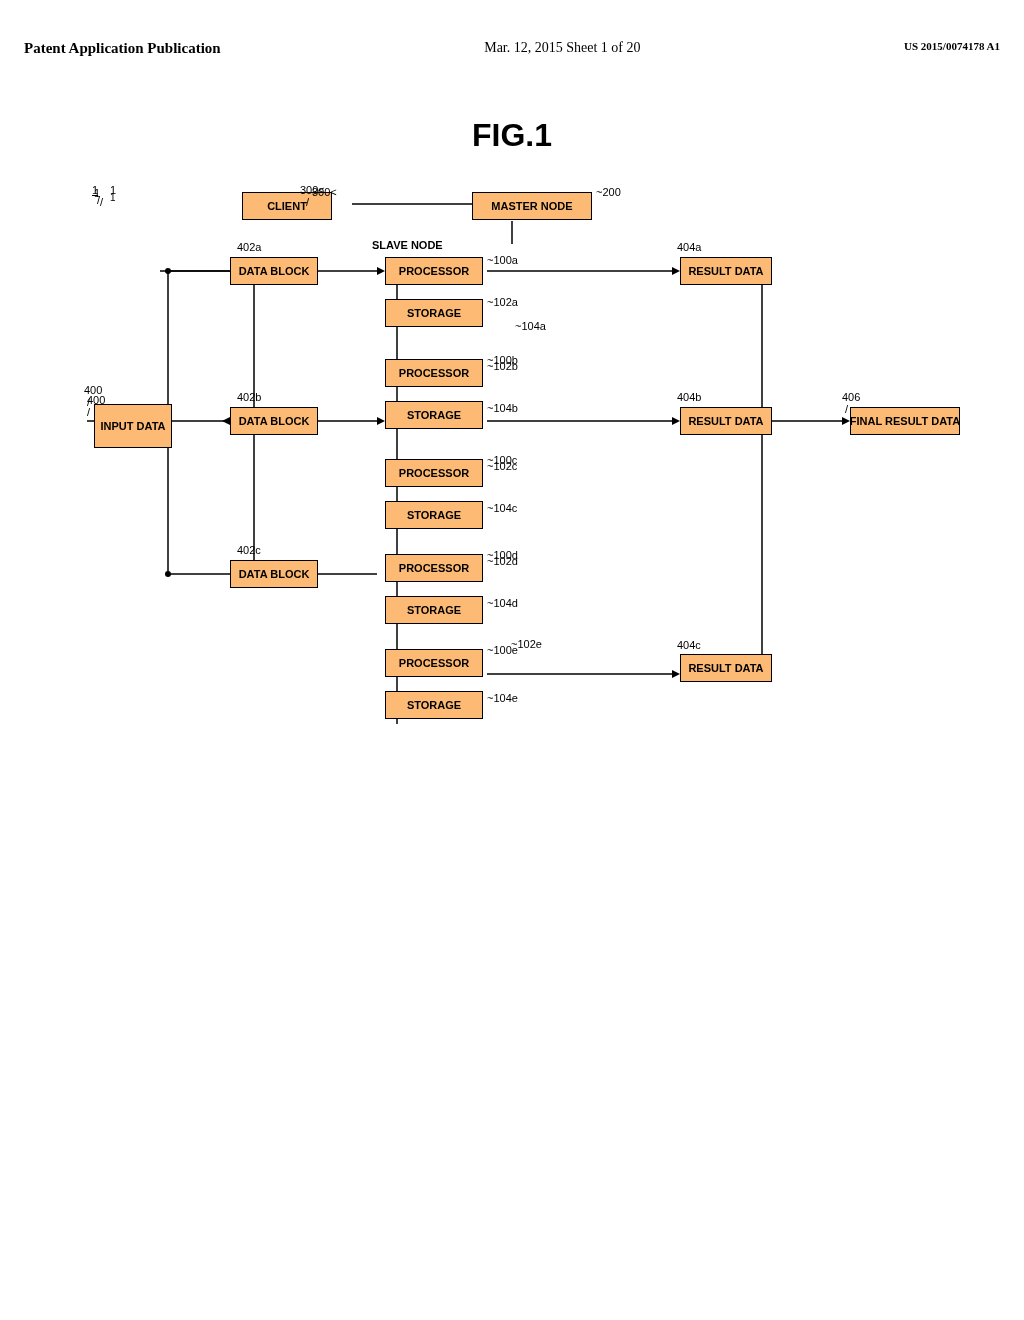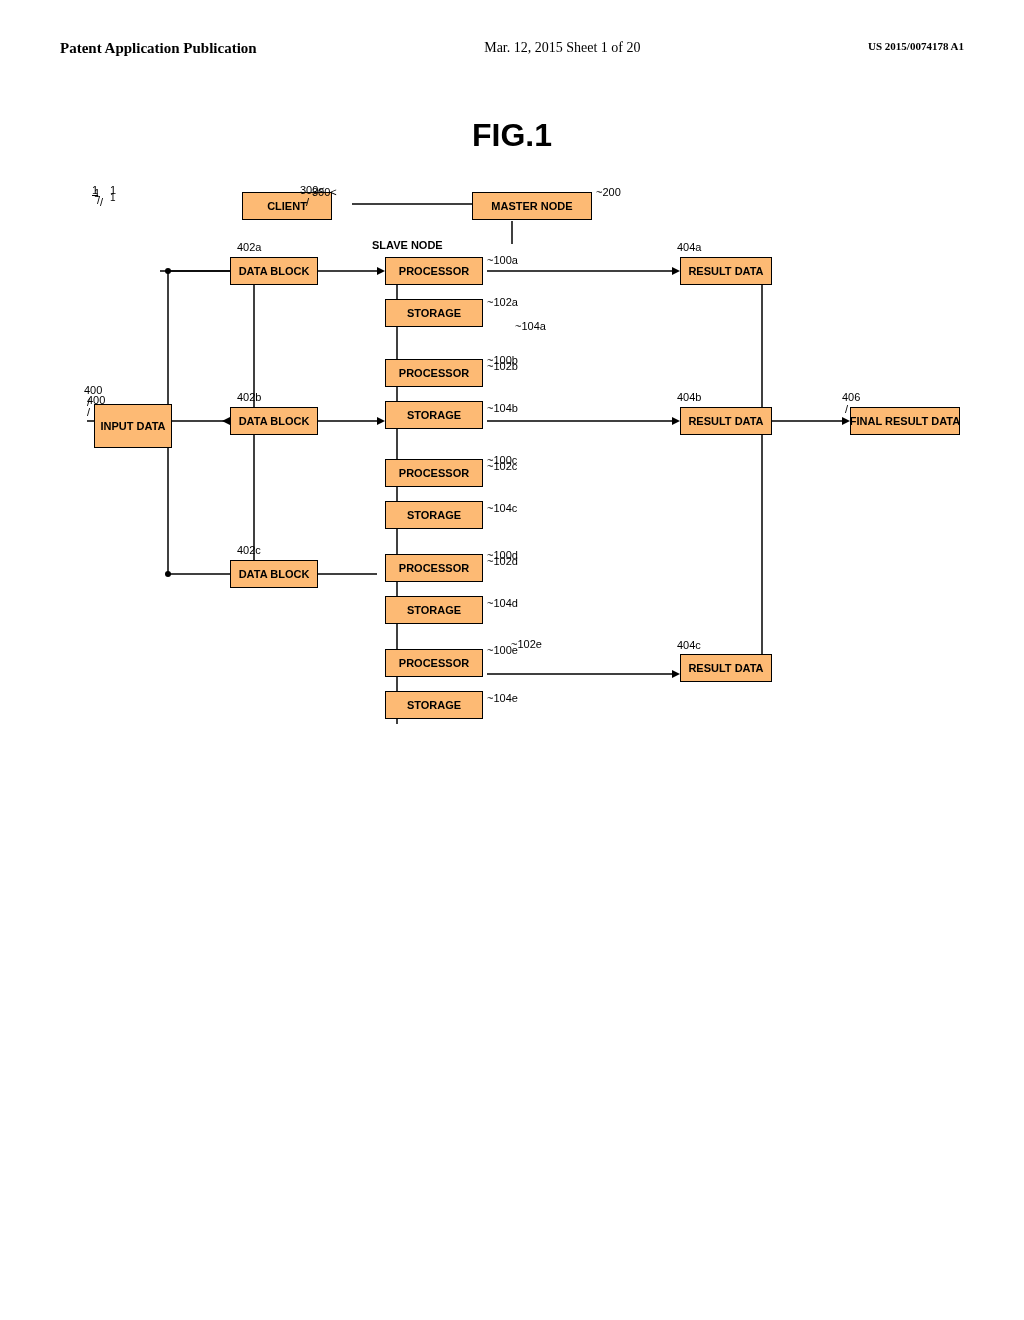--- a/index.html
+++ b/index.html
@@ -8,21 +8,21 @@
       font-family: 'Times New Roman', Times, serif;
       width: 1024px;
       min-height: 1320px;
       position: relative;
       overflow-x: hidden;
     }
 
     .page {
       width: 1024px;
       min-height: 1320px;
-      padding: 40px 60px;
+      padding: 40px 24px;
       position: relative;
     }
 
     .header {
       display: flex;
       justify-content: space-between;
       align-items: flex-start;
       margin-bottom: 10px;
       font-size: 14px;
     }

